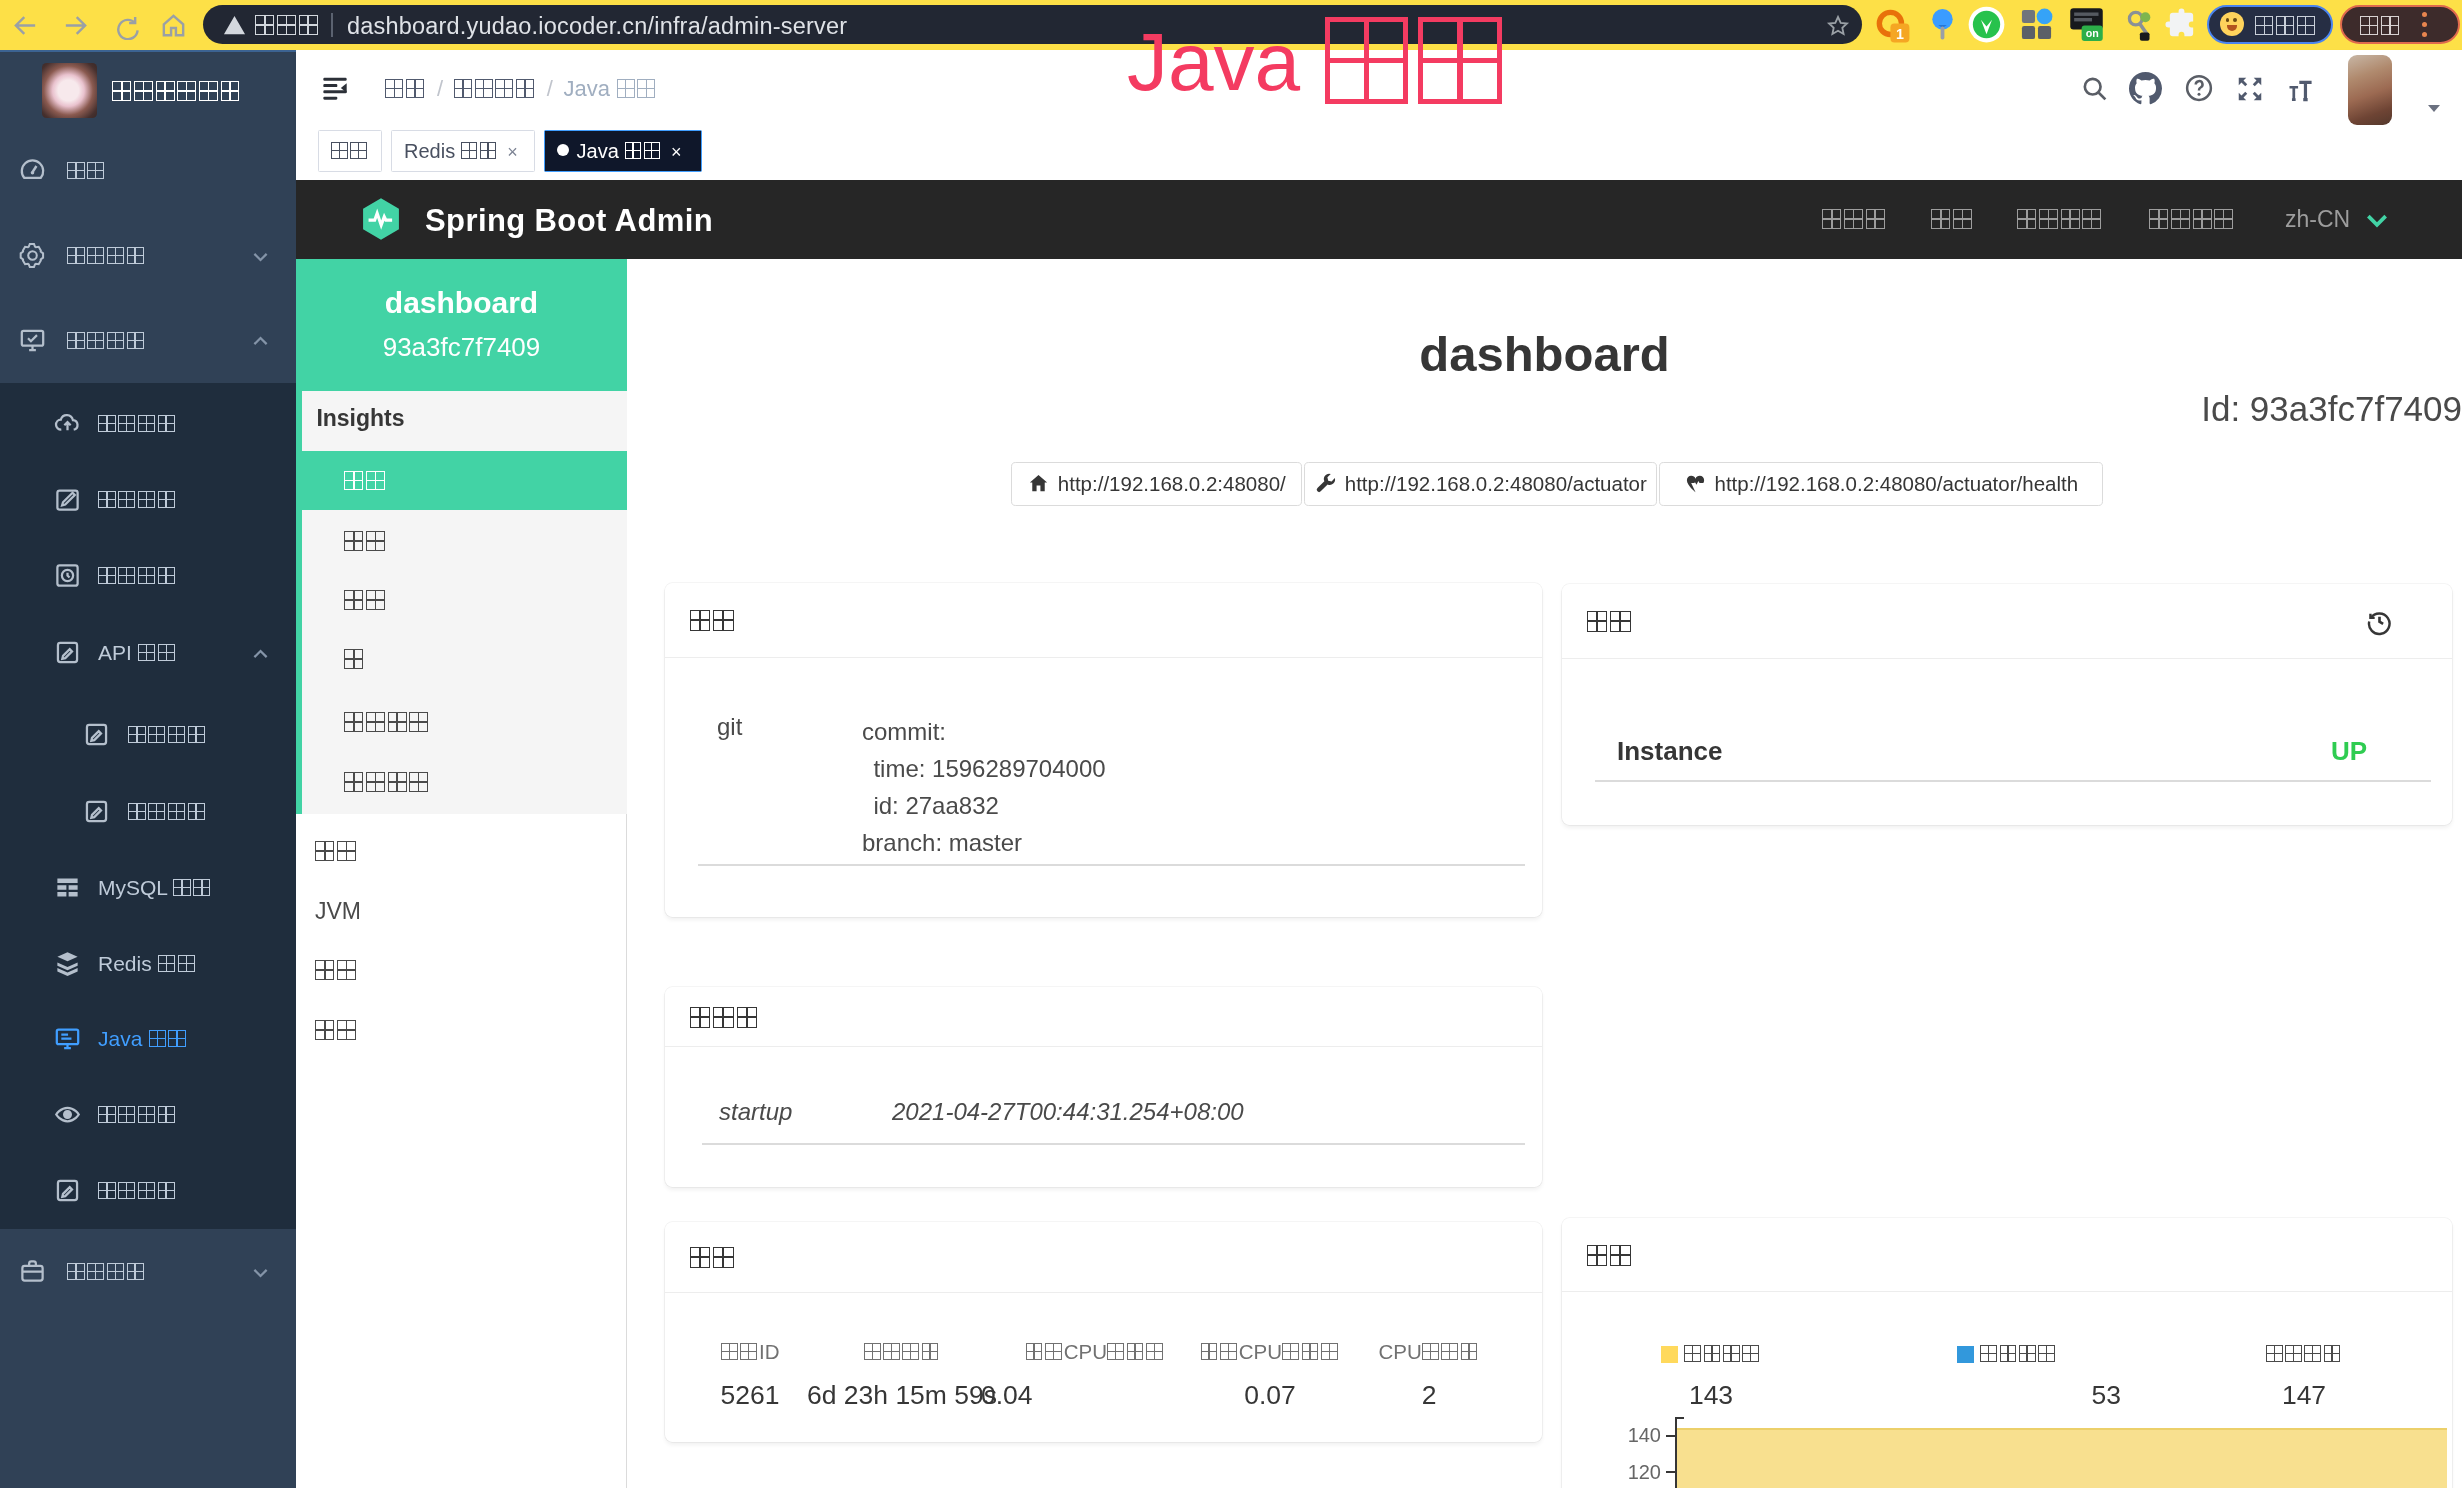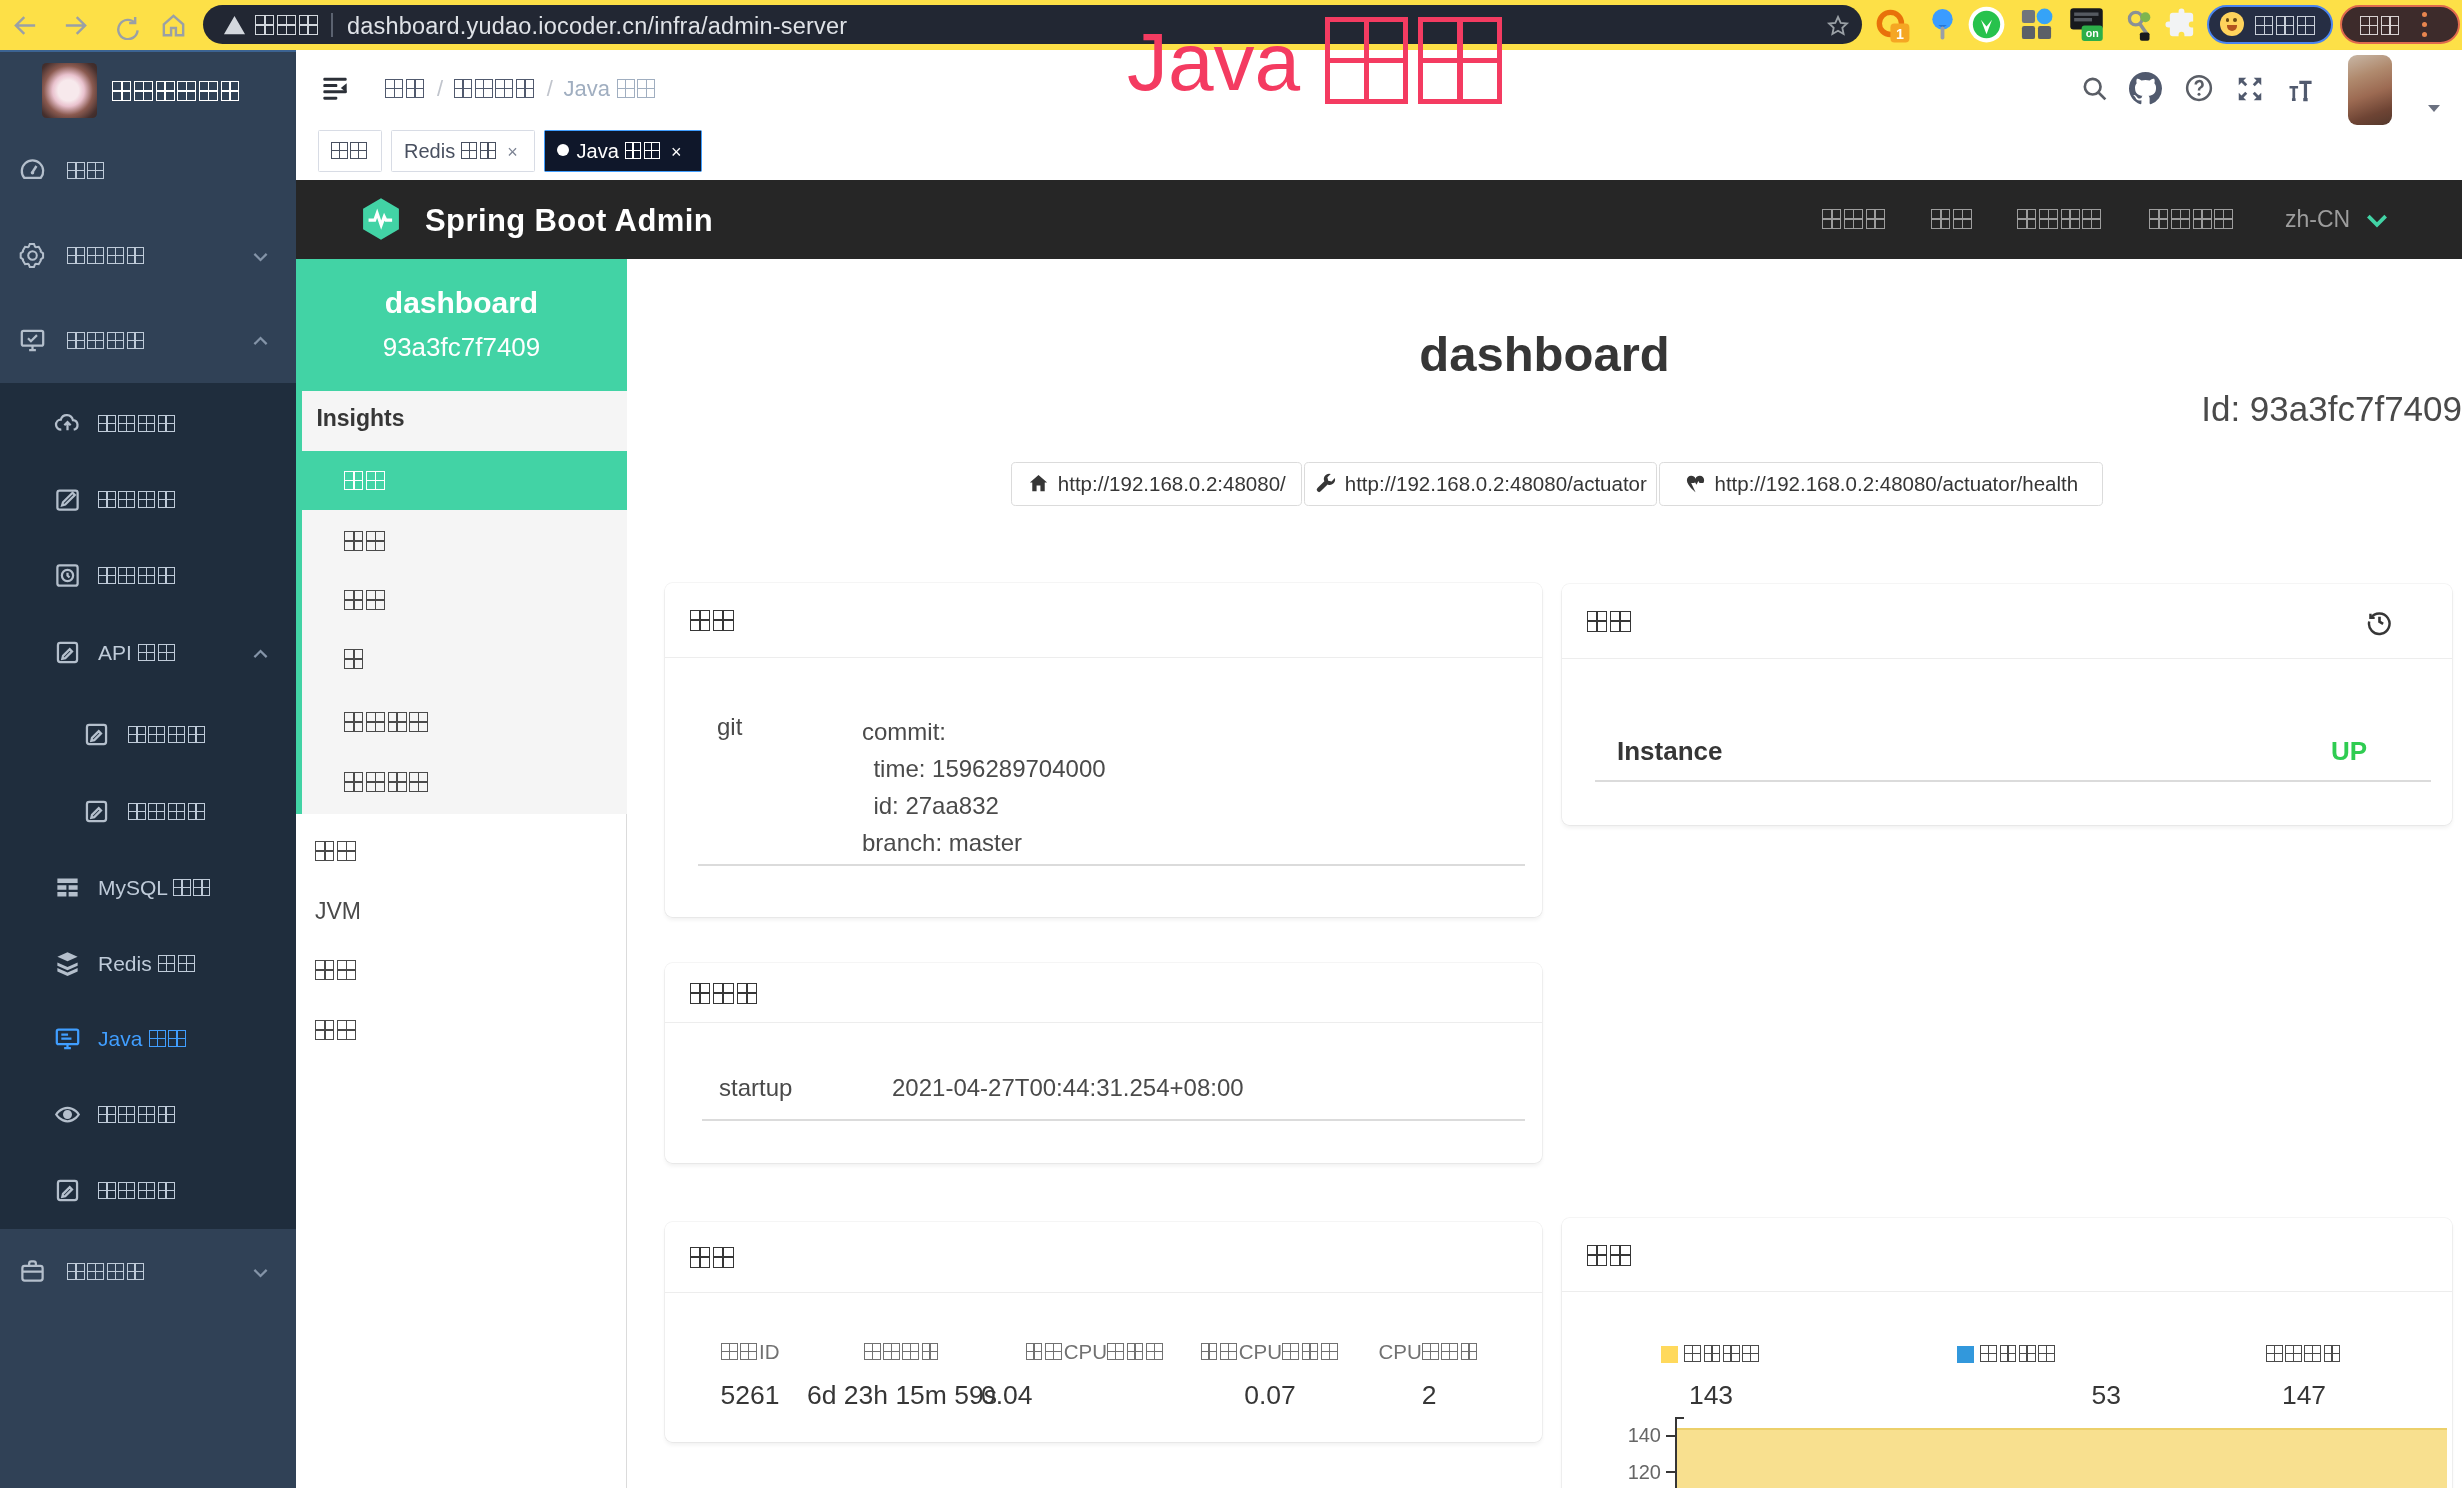--- a/index.html
+++ b/index.html
@@ -359,21 +359,21 @@
     <svg class="a" style="right:58px;top:23px" width="29" height="29" viewBox="0 0 24 24" fill="none" stroke="#363636" stroke-width="2">
         <path d="M4.5 5.5V9H8"></path>
         <path d="M4.8 9A8.5 8.5 0 1 1 3.5 12"></path>
         <path d="M12 8v4.2l3 1.8" stroke-width="2.2"></path>
       </svg>
     <div class="a" style="left:55px;top:152px;font-size:26px;font-weight:bold;color:#363636;">Instance</div>
     <div class="a" style="left:769px;top:152px;font-size:26px;font-weight:bold;color:#2fcc51;">UP</div>
     <div class="divline" style="left:33px;top:196px;width:836px;"></div>
   </div>
 
-  <div class="card" style="left:38px;top:704px;width:877px;height:200px;">
+  <div class="card" style="left:38px;top:728px;width:877px;height:200px;font-style:italic;">
     <div class="chd" style="height:60px;line-height:60px;"><i class="z"></i><i class="z"></i><i class="z"></i></div>
     <div class="kv a" style="left:54px;top:111px;">startup</div>
     <div class="kv a" style="left:227px;top:111px;">2021-04-27T00:44:31.254+08:00</div>
     <div class="divline" style="left:37px;top:156px;width:823px;"></div>
   </div>
 
   <div class="card" style="left:38px;top:963px;width:877px;height:220px;">
     <div class="chd" style="height:71px;line-height:71px;"><i class="z"></i><i class="z"></i></div>
     <div class="th a" style="left:0px;top:118px;width:170px;text-align:center;"><i class="z"></i><i class="z"></i>ID</div>
     <div class="th a" style="left:123px;top:118px;width:228px;text-align:center;"><i class="z"></i><i class="z"></i><i class="z"></i><i class="z"></i></div>

